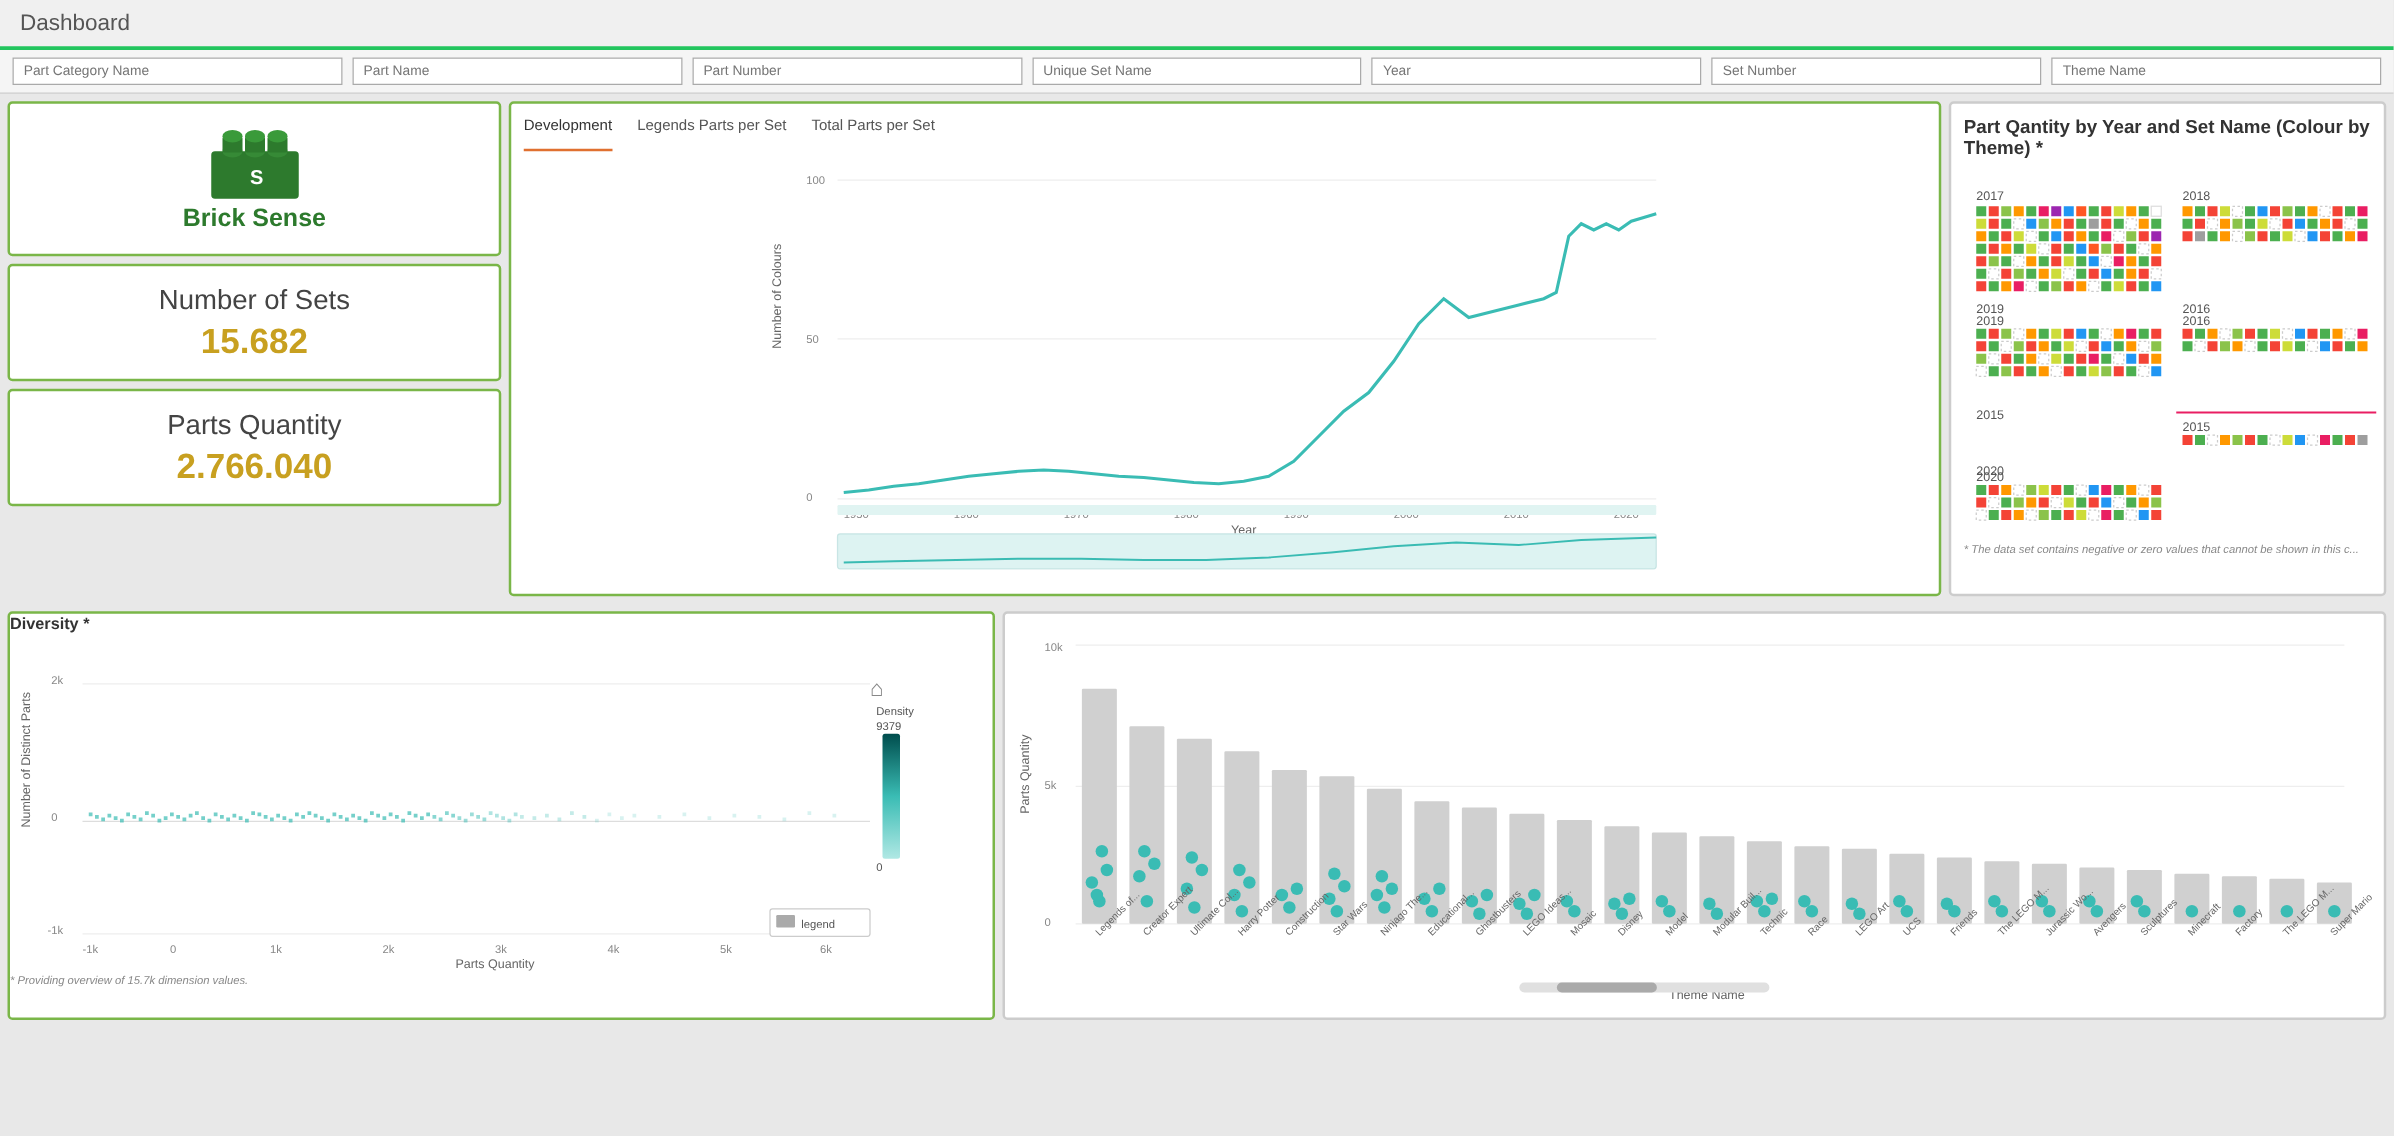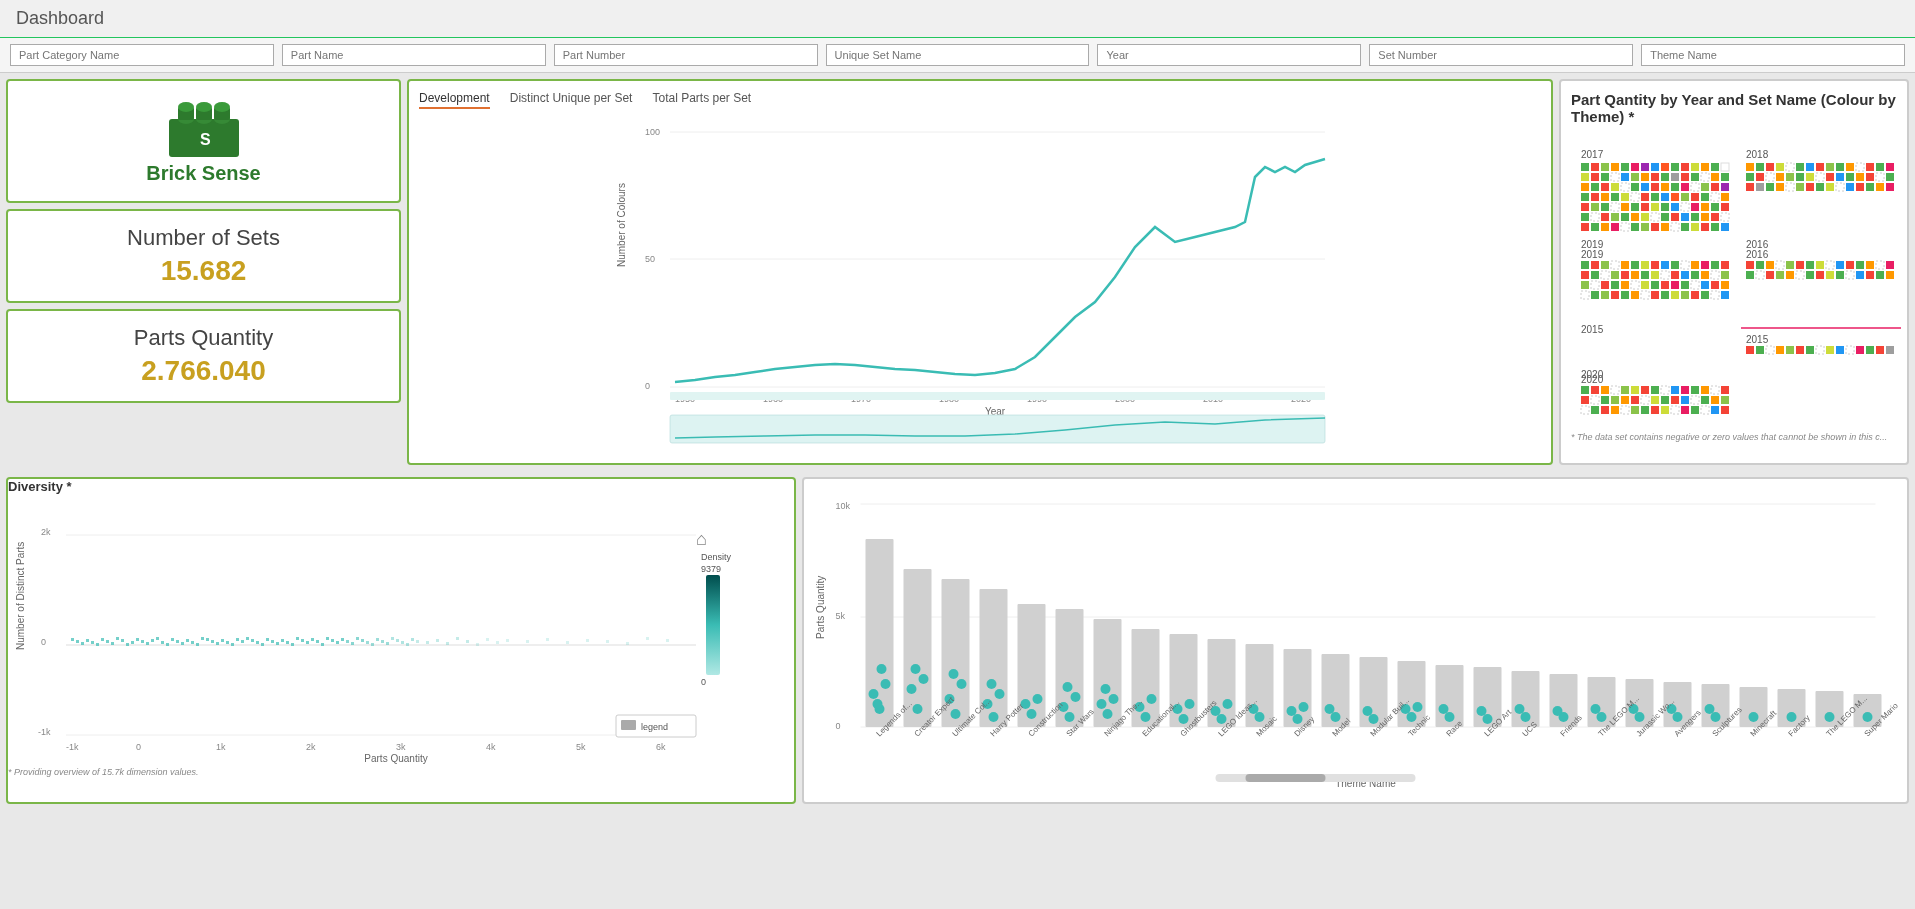--- a/index.html
+++ b/index.html
@@ -1,21 +1,21 @@
 <!DOCTYPE html>
 <html><head>
   <meta charset="utf-8">
   <style>
     * { box-sizing: border-box; margin: 0; padding: 0; }
     body { background: #e8e8e8; font-family: 'Segoe UI', Arial, sans-serif; font-size: 12px; color: #333; }
 
     .app-header {
       background: #f0f0f0;
       padding: 8px 16px;
-      border-bottom: 1px solid #22c55e;
+      border-bottom: 3px solid #22c55e;
     }
     .app-title { font-size: 18px; color: #555; font-weight: 300; }
 
     .filter-bar {
       background: #f5f5f5;
       padding: 6px 10px;
       display: flex;
       gap: 8px;
       border-bottom: 1px solid #ccc;
       flex-wrap: wrap;
@@ -81,21 +81,21 @@
       border-radius: 4px;
       padding: 10px;
     }
 
     .chart-tabs {
       display: flex;
       gap: 20px;
       margin-bottom: 8px;
       font-size: 12px;
     }
-    .chart-tab { color: #555; cursor: pointer; padding-bottom: 2px; }
+    .chart-tab { color: #555; cursor: pointer; padding-bottom: 12px; }
     .chart-tab.active { border-bottom: 2px solid #e07030; color: #333; }
 
     
     .heatmap-card {
       background: white;
       border: 2px solid #ccc;
       border-radius: 4px;
       padding: 10px;
       overflow: hidden;
     }
@@ -173,21 +173,21 @@
 
     <div class="stat-card">
       <div class="stat-label">Parts Quantity</div>
       <div class="stat-value">2.766.040</div>
     </div>
   </div>
 
   <div class="chart-card">
     <div class="chart-tabs">
       <span class="chart-tab active">Development</span>
-      <span class="chart-tab">Distinct Unique per Set</span>
+      <span class="chart-tab">Legends Parts per Set</span>
       <span class="chart-tab">Total Parts per Set</span>
     </div>
     <svg width="100%" height="290" viewBox="0 0 730 290">
 
       <text x="30" y="18" class="axis-label">100</text>
       <text x="30" y="145" class="axis-label">50</text>
       <text x="30" y="272" class="axis-label">0</text>
 
       <text x="10" y="150" class="axis-title" transform="rotate(-90,10,150)">Number of Colours</text>
 

